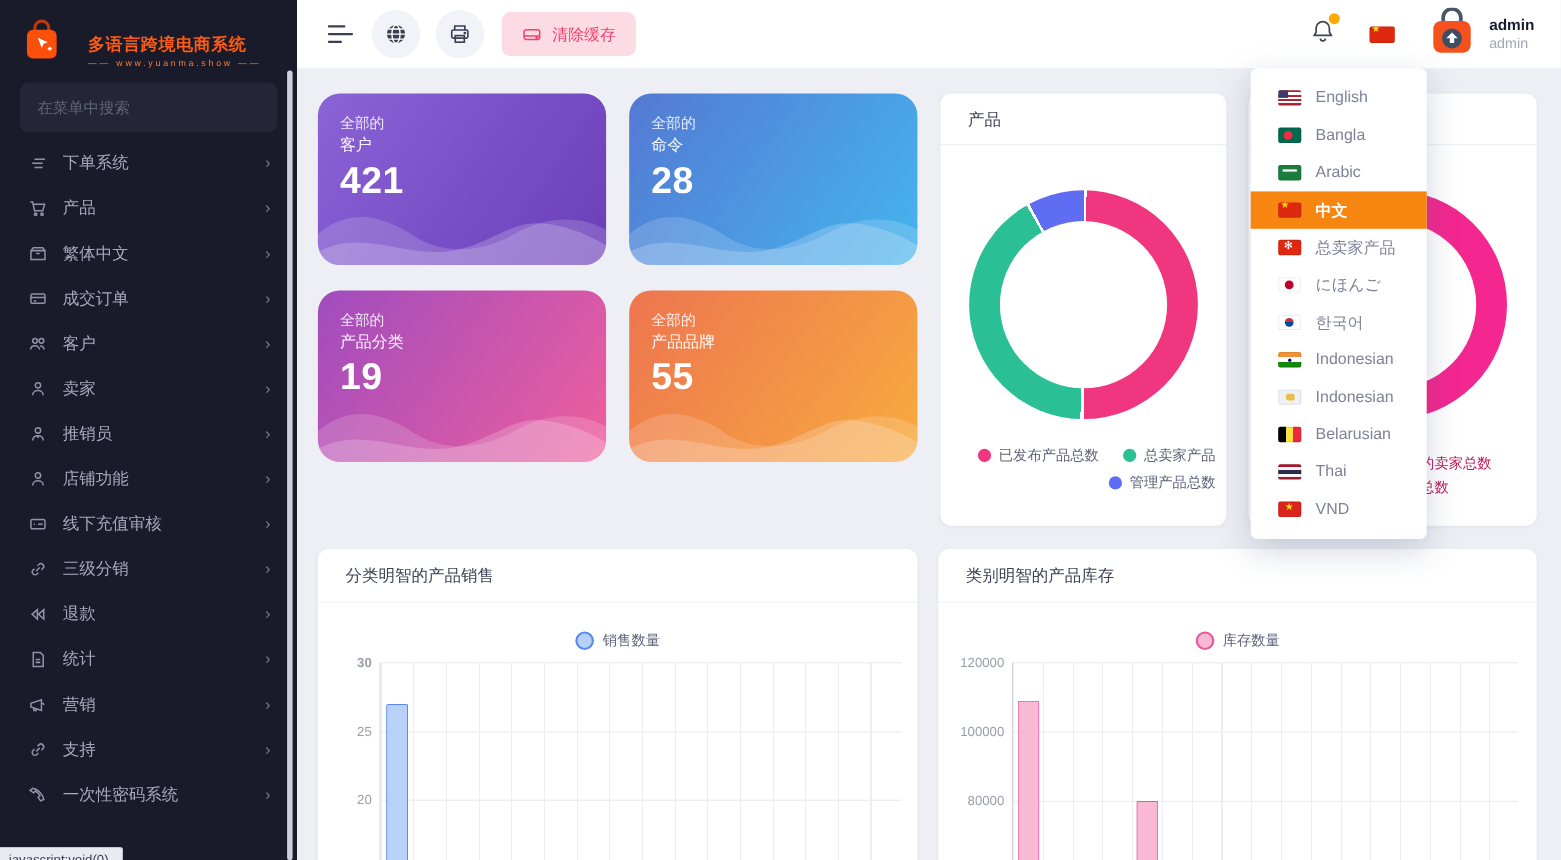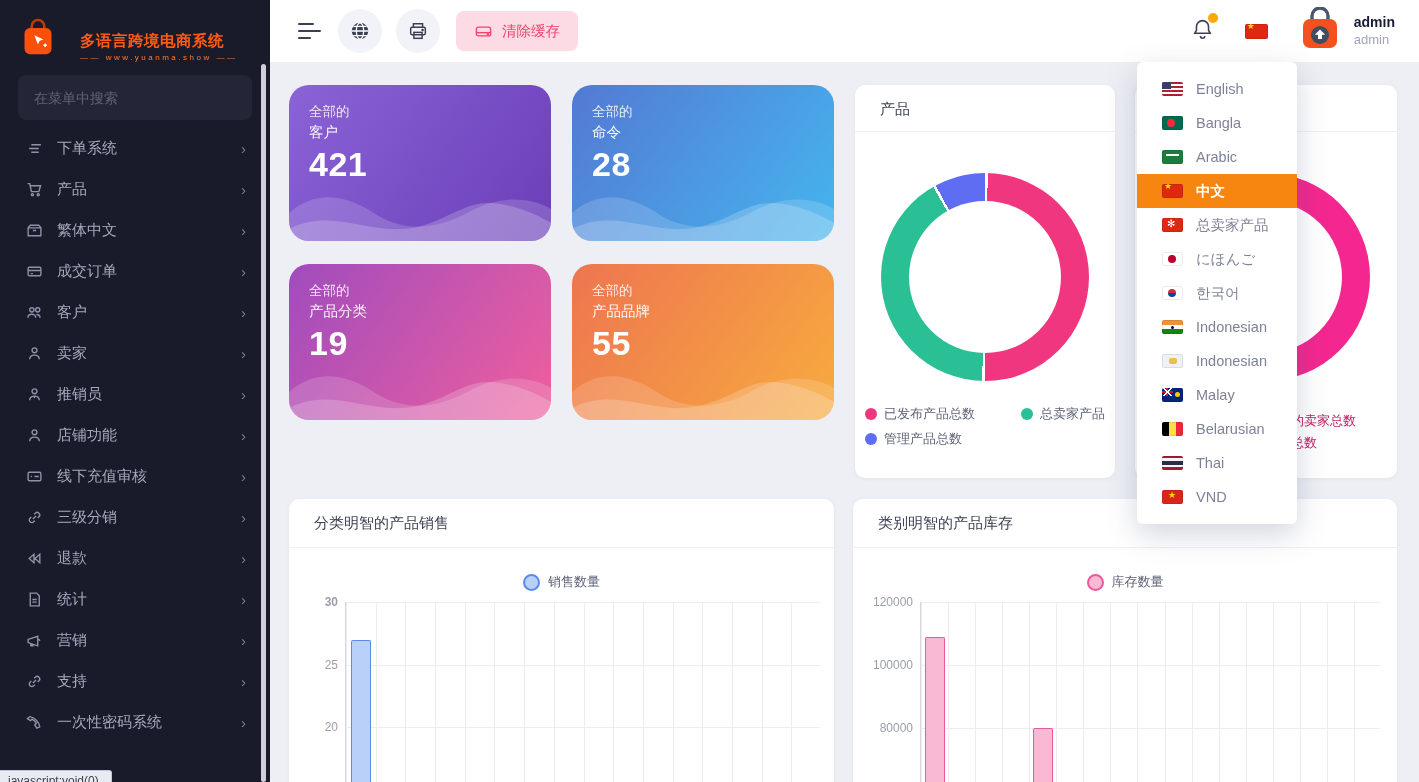--- a/index.html
+++ b/index.html
@@ -80,21 +80,21 @@
   .stat-card svg.waves{position:absolute;left:0;bottom:0;width:100%;height:70px}
 
   
   .card{position:absolute;background:#fff;border-radius:10px;box-shadow:0 1px 4px rgba(82,63,105,.06)}
   .card-title{position:absolute;left:25px;top:15px;font-size:15px;color:#3f4254}
   .card-divider{position:absolute;left:0;top:46px;width:100%;height:1px;background:#eff0f4}
 
   
   .donut{position:absolute;width:208px;height:208px;border-radius:50%}
   .donut::after{content:"";position:absolute;inset:28px;background:#fff;border-radius:50%}
-  .pie-legend{position:absolute;left:10px;right:10px;top:320px;display:flex;flex-wrap:wrap;justify-content:space-between;column-gap:22px;row-gap:7px}
+  .pie-legend{position:absolute;left:10px;right:10px;top:320px;display:flex;flex-wrap:wrap;justify-content:flex-end;column-gap:22px;row-gap:7px}
   .pl-item{display:flex;align-items:center;gap:7px;font-size:13px;color:#5e6278}
   .pl-dot{width:12px;height:12px;border-radius:50%;flex:none}
   .legend-frag{position:absolute;font-size:13px;color:#be185d;white-space:nowrap}
 
   
   .bar-legend{position:absolute;left:0;right:0;top:74px;display:flex;justify-content:center;align-items:center;gap:8px;font-size:13px;color:#5e6278}
   .bl-circle{width:17px;height:17px;border-radius:50%;border:2px solid;flex:none}
   .plot{position:absolute;border-left:1px solid #d4d7de}
   .hgrid{position:absolute;left:0;width:100%;height:1px;background:#ececf1}
   .ytick{position:absolute;text-align:right;font-size:12px;color:#9b9ea9;width:52px}
@@ -465,24 +465,20 @@
       </div>
       <div class="lang-item">
         <span class="flag flag-in"></span>
         <span>Indonesian</span>
       </div>
       <div class="lang-item">
         <span class="flag flag-vi"></span>
         <span>Indonesian</span>
       </div>
       <div class="lang-item">
-        <span class="flag flag-my"></span>
-        <span>Malay</span>
-      </div>
-      <div class="lang-item">
         <span class="flag flag-be"></span>
         <span>Belarusian</span>
       </div>
       <div class="lang-item">
         <span class="flag flag-th"></span>
         <span>Thai</span>
       </div>
       <div class="lang-item">
         <span class="flag flag-vn"></span>
         <span>VND</span>

